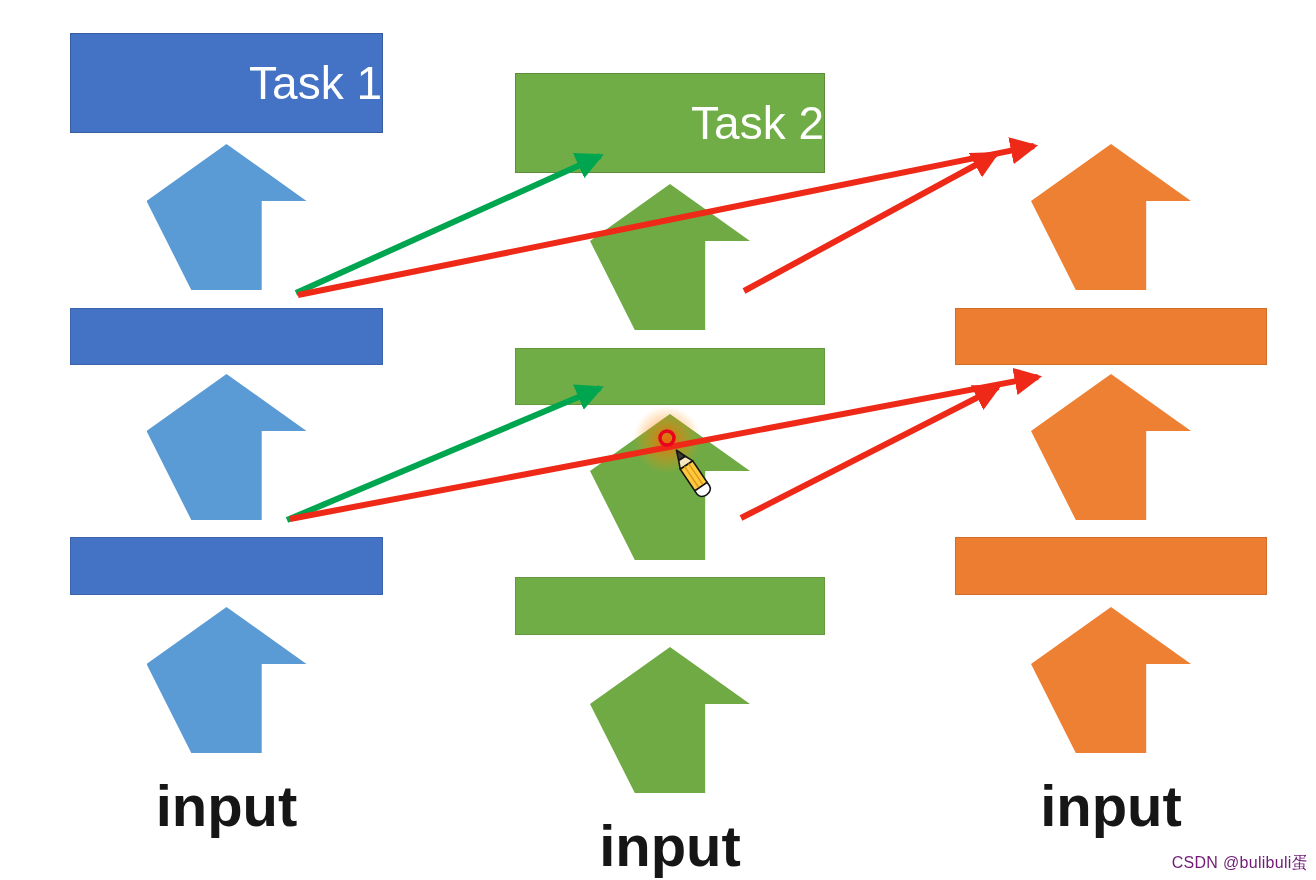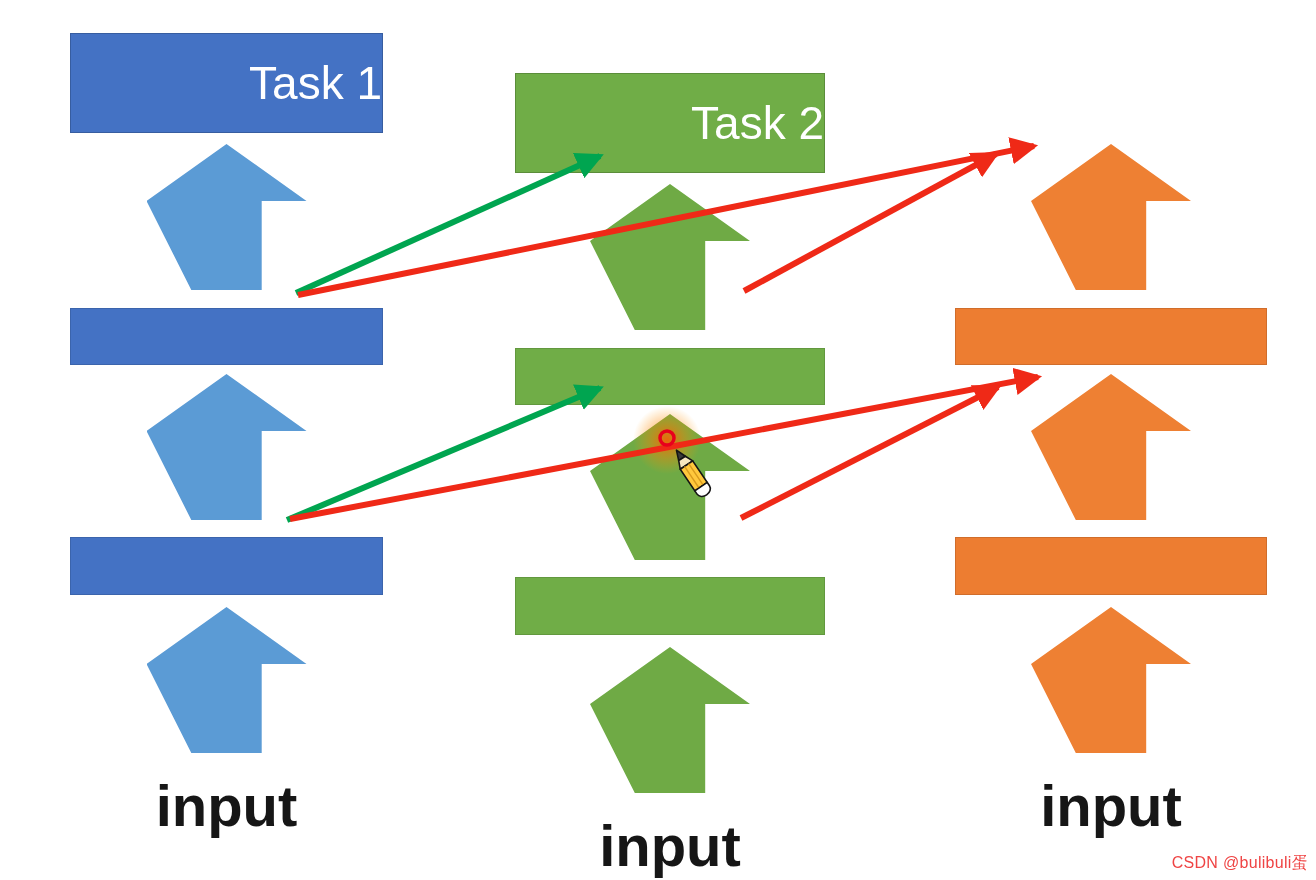--- a/index.html
+++ b/index.html
@@ -43,21 +43,21 @@
     text-align:center; font-size:58px; color:#161616;font-weight:bold;
   }
 
   .overlay {
     position:absolute; left:0; top:0; width:1316px; height:880px;
     pointer-events:none;
   }
 
   .watermark {
     position:absolute; right:8px; bottom:6px;
-    font-size:16px; color:#ef4444; letter-spacing:0.3px;
+    font-size:16px; color:#701a75; letter-spacing:0.3px;
   }
 </style>
 </head>
 <body>
 
 <div class="canvas">
 
   <div class="column col1">
     <div class="task-header">
       <span>Task 1</span>

